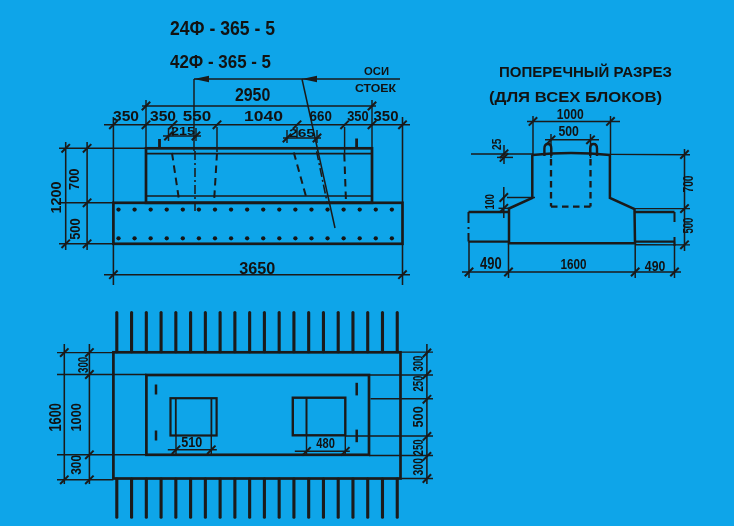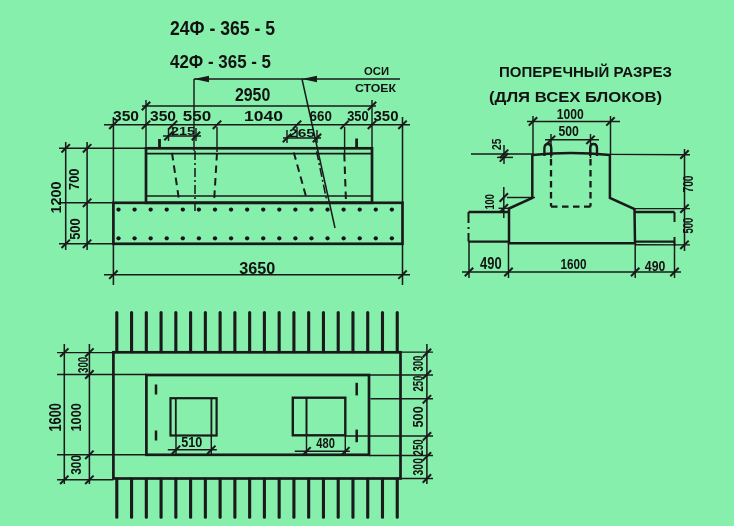--- a/index.html
+++ b/index.html
@@ -1,16 +1,16 @@
 <!DOCTYPE html>
 <html><head>
 <meta charset="utf-8">
 <style>
   html,body{margin:0;padding:0;background:#fcfcfa;}
-  #page{width:734px;height:526px;position:relative;background:#86efac;overflow:hidden;}
+  #page{width:734px;height:526px;position:relative;background:#0ea5e9;overflow:hidden;}
   svg{position:absolute;left:0;top:0;}
   text{font-family:"Liberation Sans",sans-serif;font-weight:bold;fill:#121212;}
 </style>
 </head>
 <body>
 <div id="page">
 <svg width="734" height="526" viewBox="0 0 734 526">
 <g stroke="#1a1a1a" fill="none" stroke-linecap="butt">
 
 <rect x="113.4" y="202.8" width="289.1" height="41" stroke-width="2.7"></rect>

